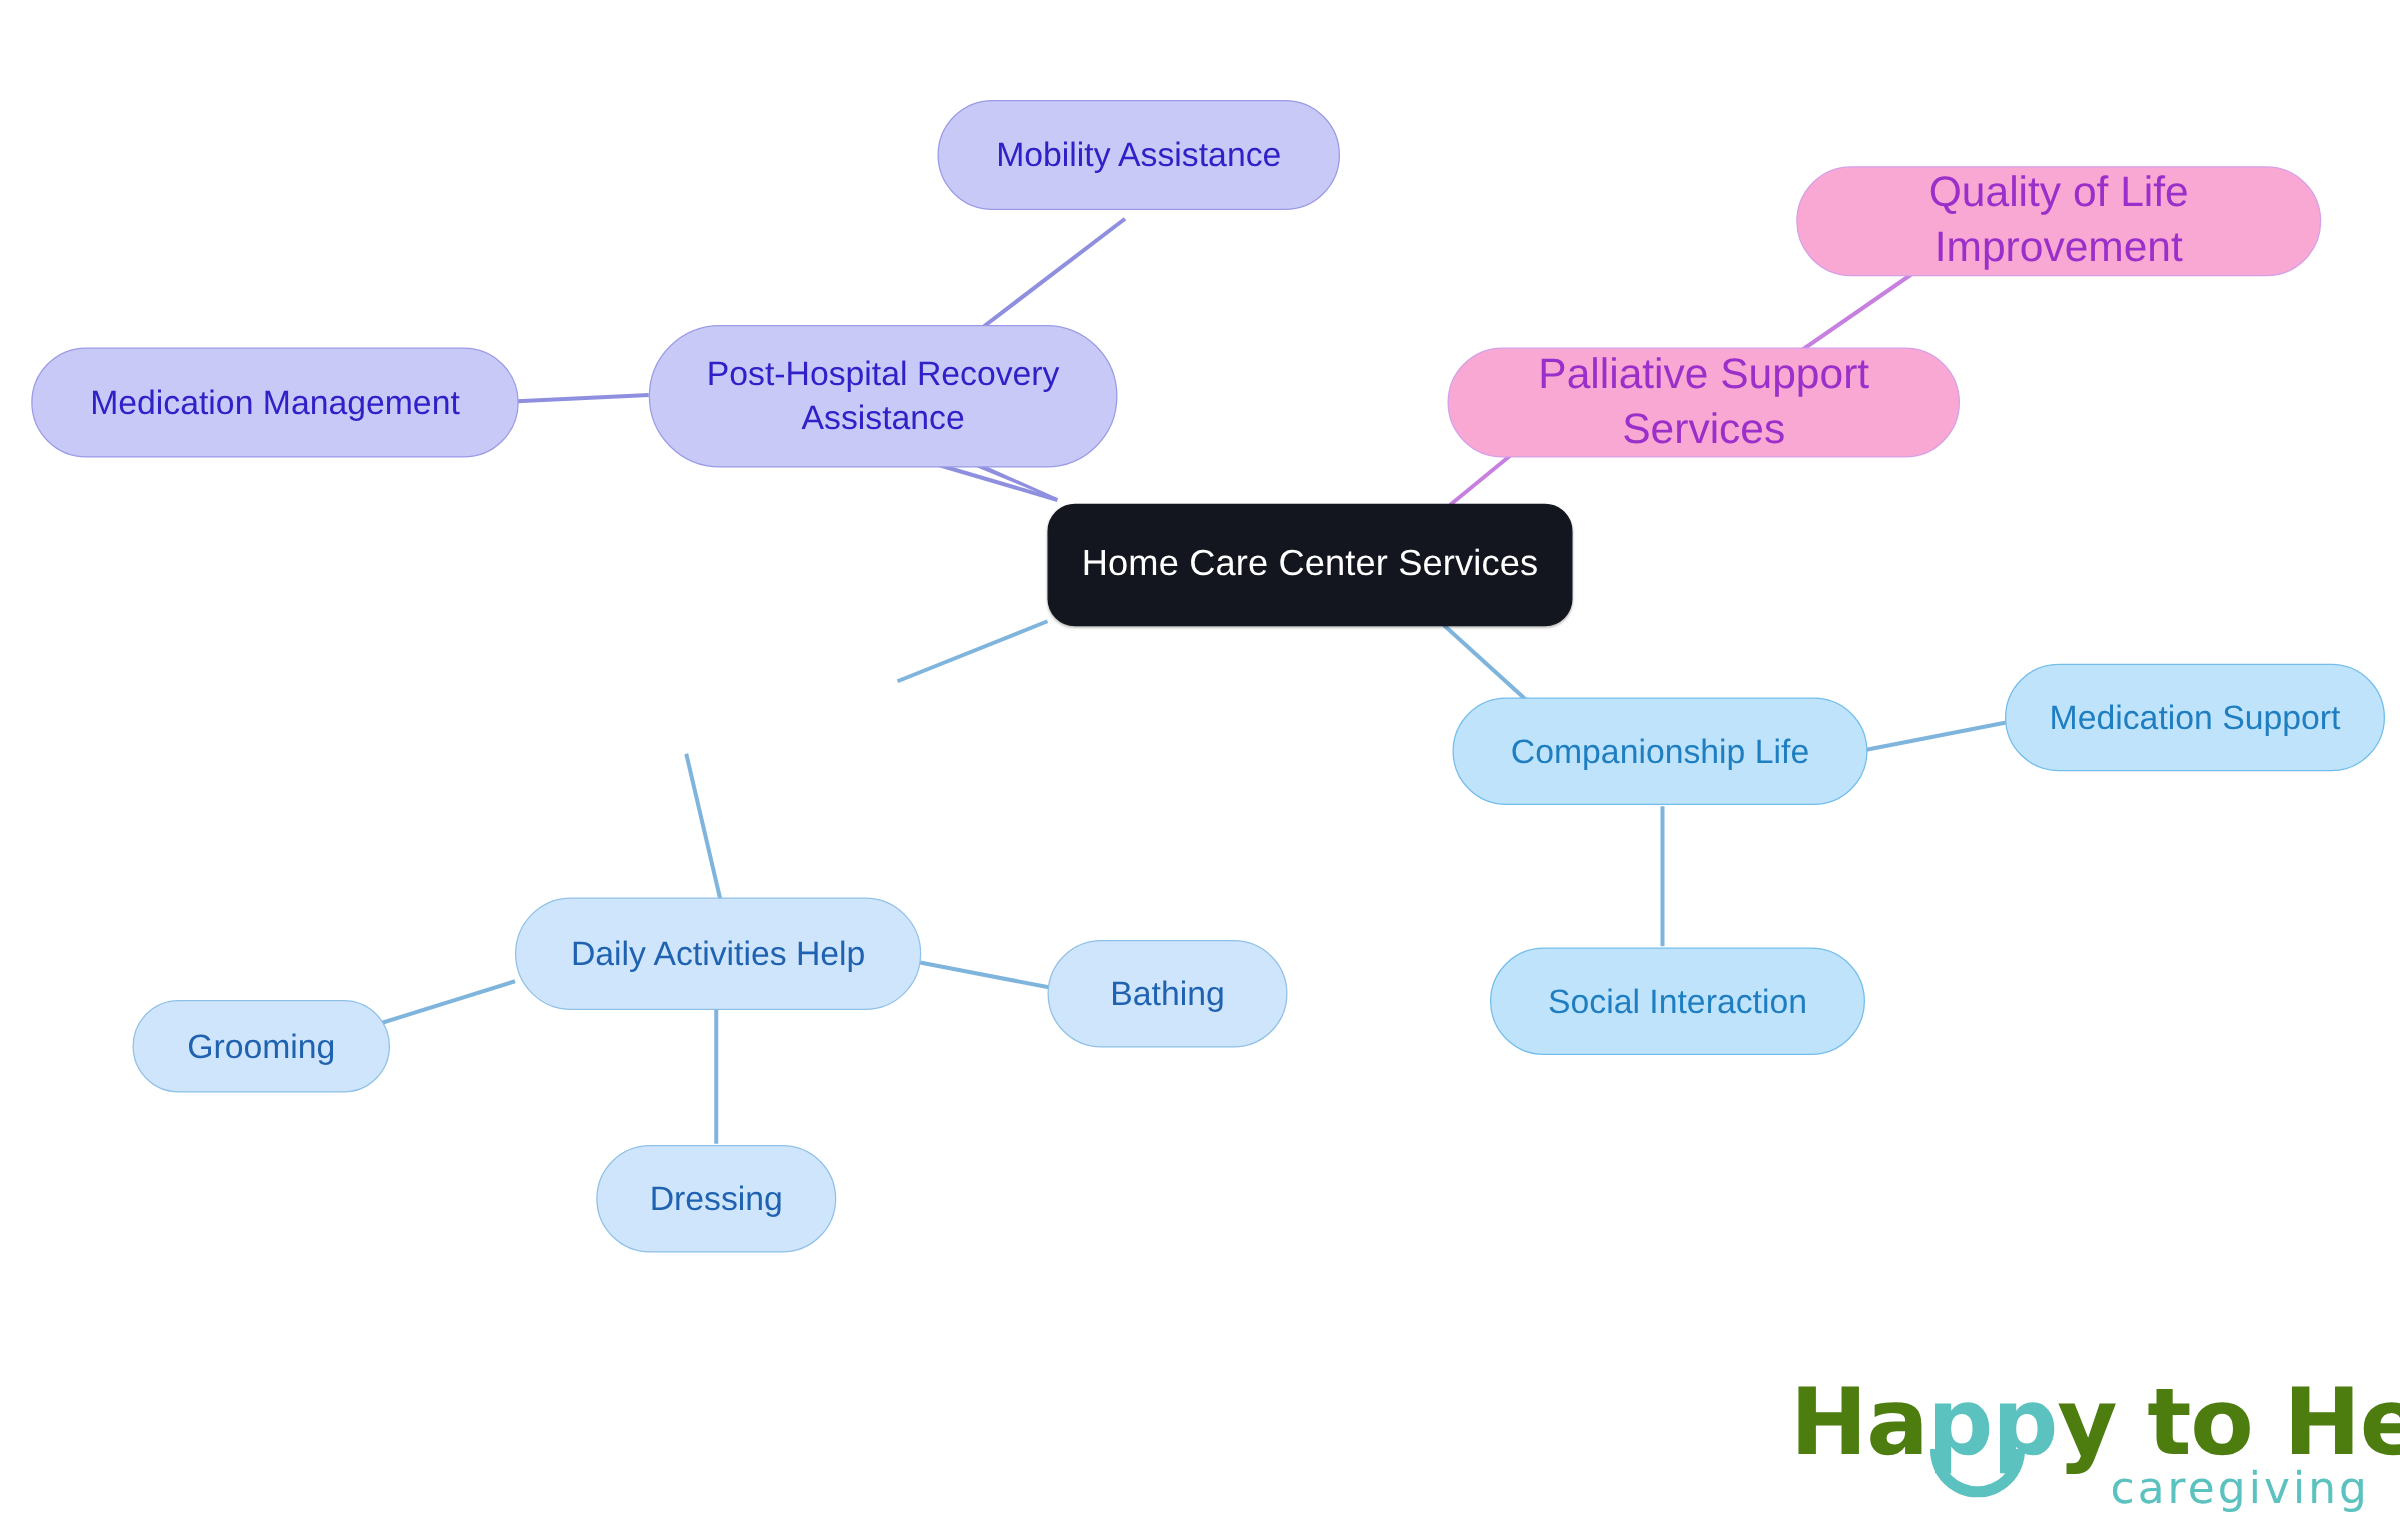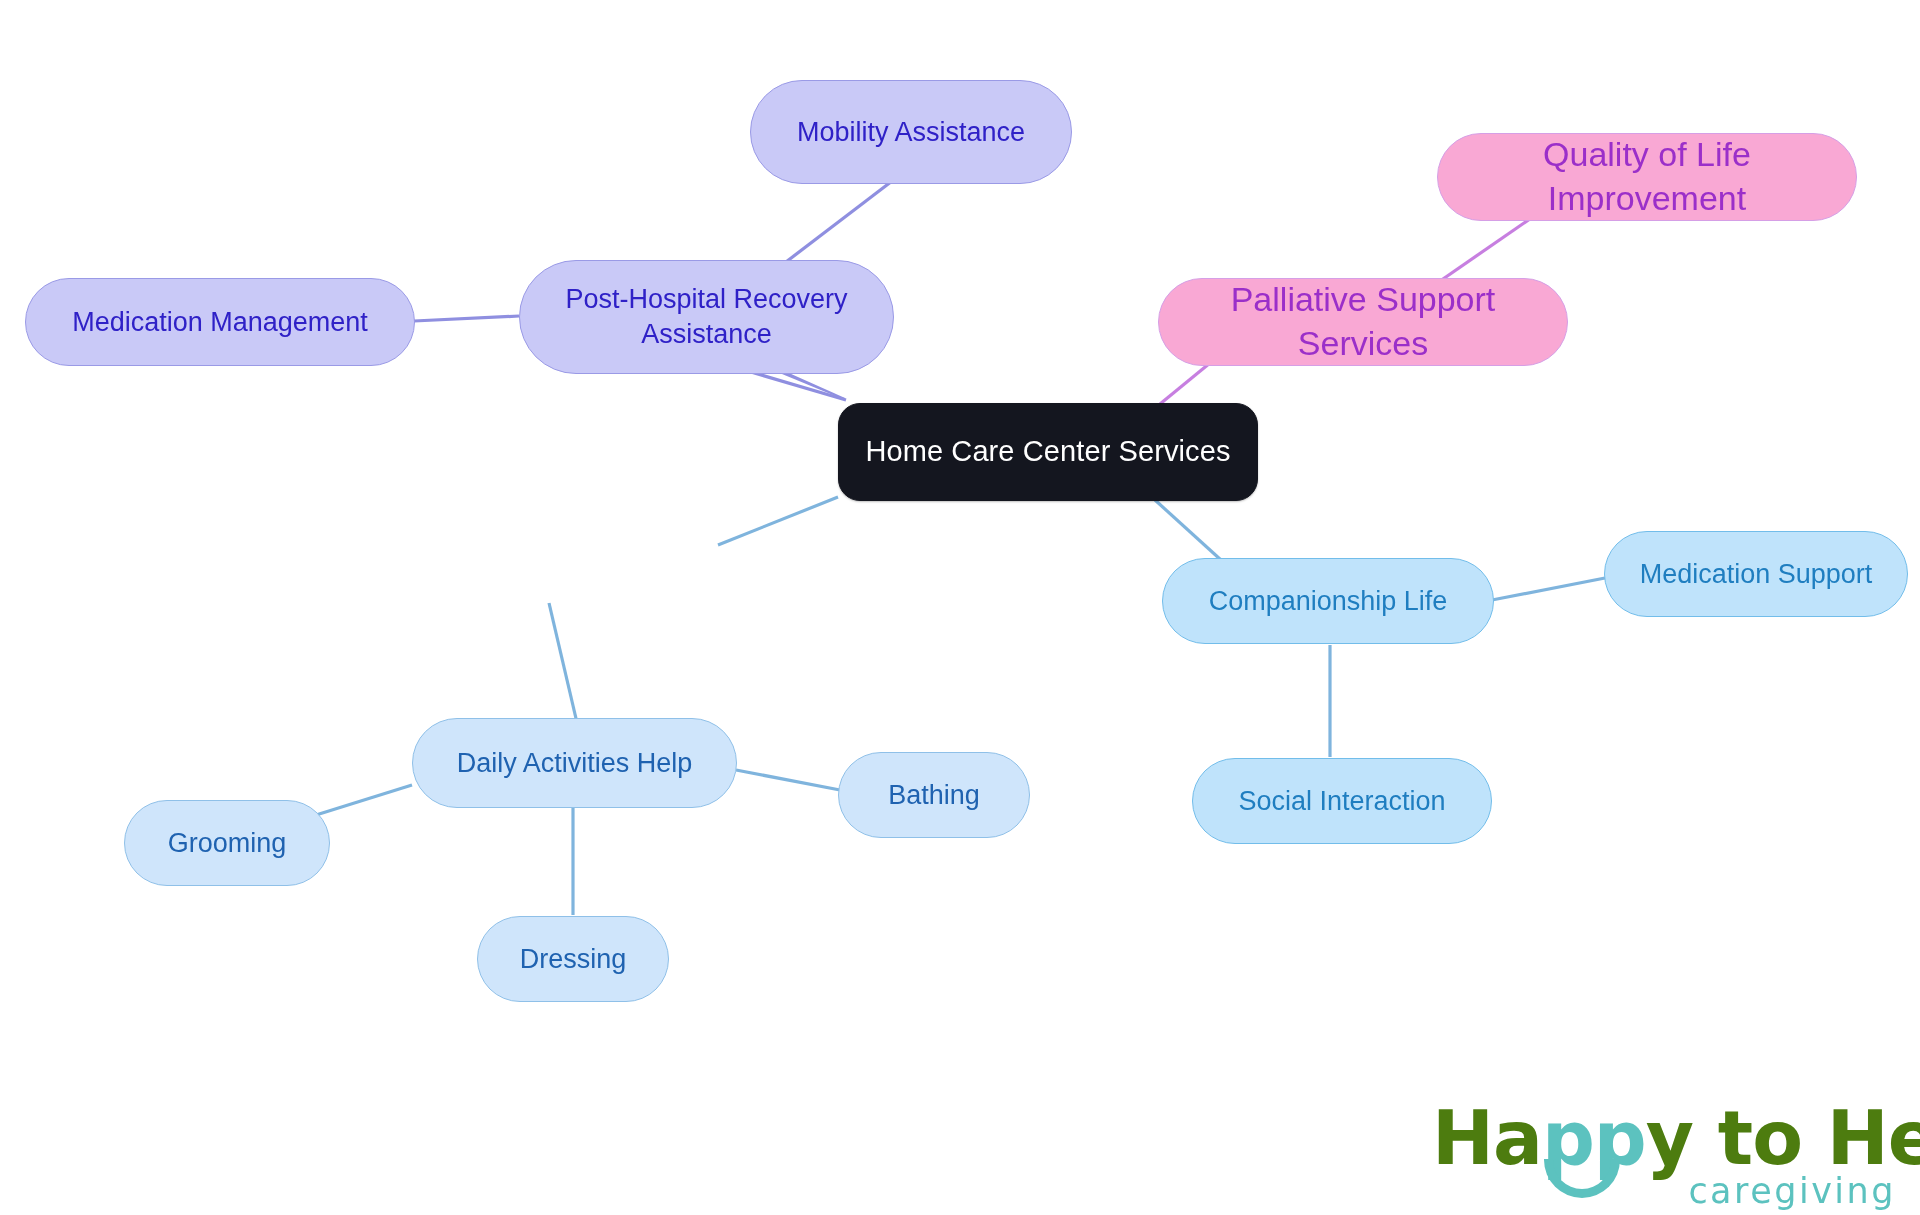--- a/index.html
+++ b/index.html
@@ -143,21 +143,21 @@
 
     <line x1="573" y1="808" x2="573" y2="915" stroke="#7fb4dd" stroke-width="3.2"></line>
 
     <line x1="1155" y1="500" x2="1232" y2="570" stroke="#7fb4dd" stroke-width="3.2"></line>
 
     <line x1="1492" y1="600" x2="1605" y2="578" stroke="#7fb4dd" stroke-width="3.2"></line>
 
     <line x1="1330" y1="645" x2="1330" y2="757" stroke="#7fb4dd" stroke-width="3.2"></line>
   </svg>
 
-  <div class="node node-purple" style="left:750px; top:80px; width:322px; height:104px;">
+  <div class="node node-purple" style="left:750px; top:80px; width:322px; height:88px;">
     <span>Mobility Assistance</span>
   </div>
 
   <div class="node node-purple" style="left:519px; top:260px; width:375px; height:114px;">
     <span>Post-Hospital Recovery
 Assistance</span>
   </div>
 
   <div class="node node-purple" style="left:25px; top:278px; width:390px; height:88px;">
     <span>Medication Management</span>
@@ -173,21 +173,21 @@
 
   <div class="node node-root" style="left:838px; top:403px; width:420px; height:98px;border-radius:22px;">
     <span>Home Care Center Services</span>
   </div>
 
 
   <div class="node node-blue" style="left:412px; top:718px; width:325px; height:90px;">
     <span>Daily Activities Help</span>
   </div>
 
-  <div class="node node-blue" style="left:124px; top:800px; width:206px; height:86px;">
+  <div class="node node-blue" style="left:106px; top:800px; width:206px; height:74px;">
     <span>Grooming</span>
   </div>
 
   <div class="node node-blue" style="left:838px; top:752px; width:192px; height:86px;">
     <span>Bathing</span>
   </div>
 
   <div class="node node-blue" style="left:477px; top:916px; width:192px; height:86px;">
     <span>Dressing</span>
   </div>

